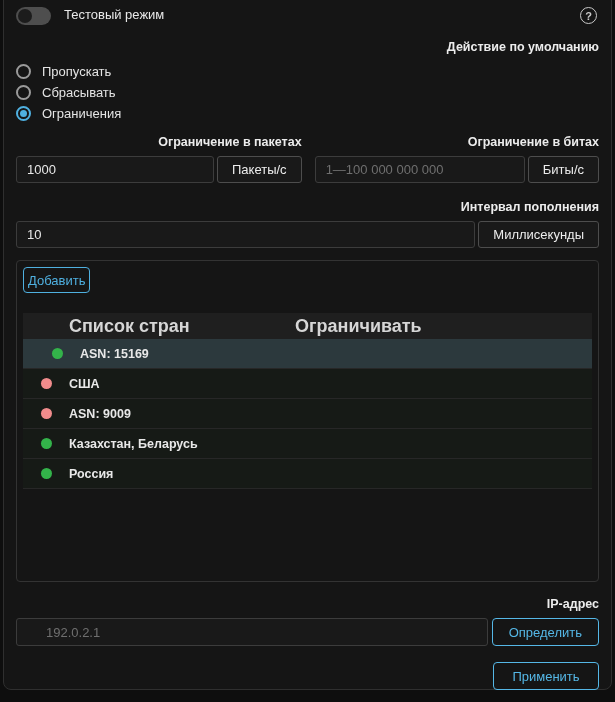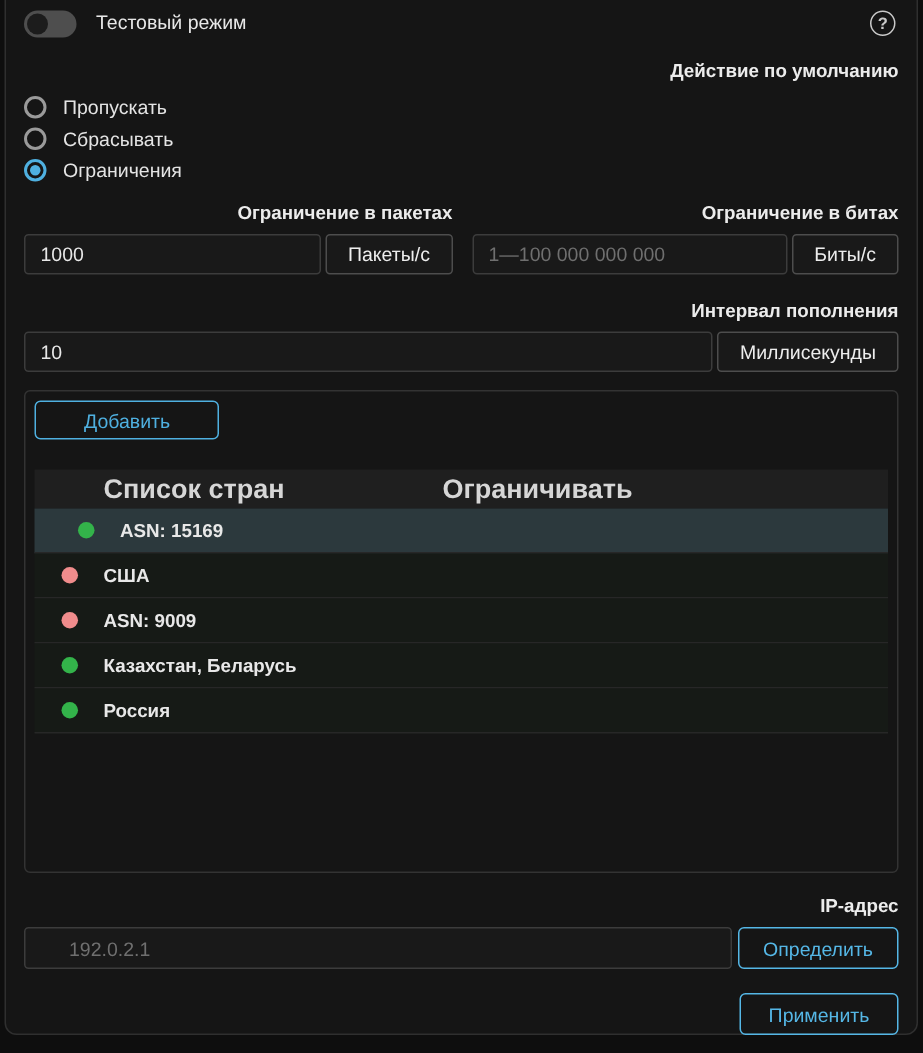--- a/index.html
+++ b/index.html
@@ -77,21 +77,21 @@
   .mt16 { margin-top: 16px; }
   .mt14 { margin-top: 14px; }
   
   .panel {
     margin-top: 12px; height: 322px;
     border: 1px solid #333; border-radius: 4px;
     background: #151515; padding: 6px; overflow: hidden;
   }
   .btn-outline {
     display: inline-flex; align-items: center; justify-content: center;
-    height: 26px; padding: 0 32px;
+    height: 26px; padding: 0 4px;
     background: transparent; border: 1px solid #4fb0e0; border-radius: 4px;
     color: #4fb0e0; font-size: 13px; cursor: pointer;
     font-family: "Liberation Sans", sans-serif;
   }
   .table-header {
     margin-top: 20px; height: 26px; background: #1f1f1f;
     display: grid; grid-template-columns: 46px 226px 1fr;
     align-items: center;
     color: #d6d6d6; font-size: 18px; font-weight: 700;
   }

